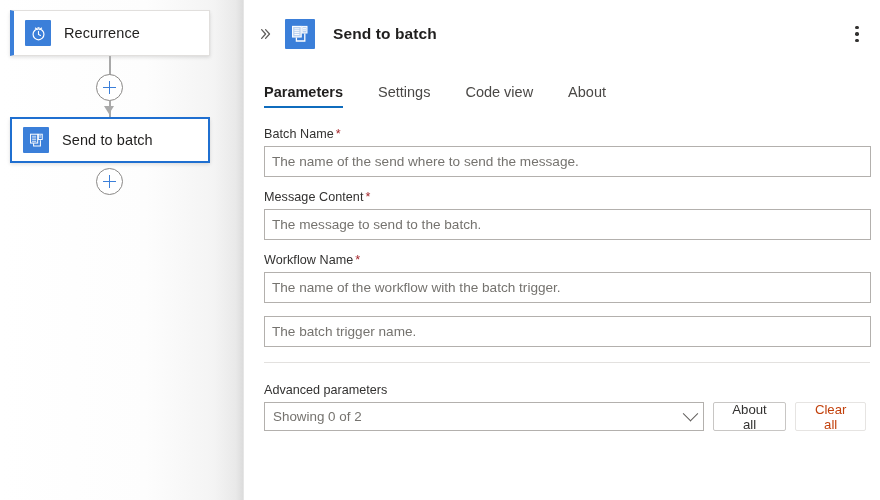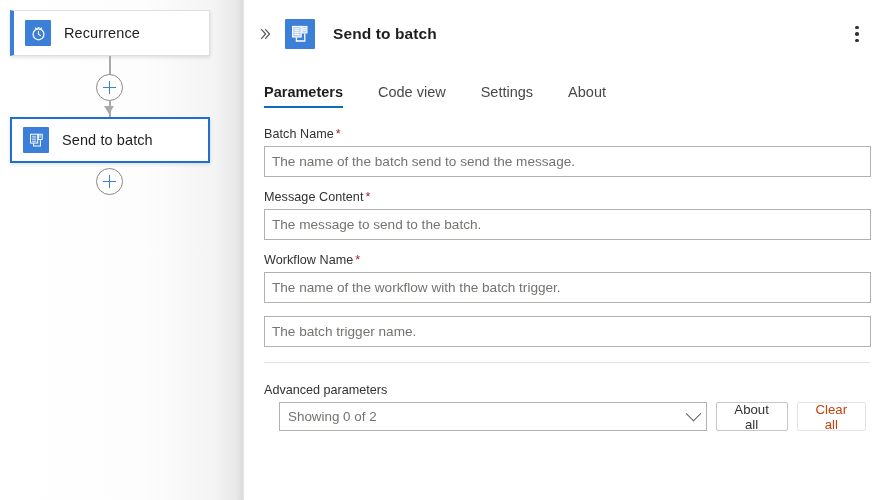--- a/index.html
+++ b/index.html
@@ -220,21 +220,20 @@
 
   #advanced-label {
     font-size: 12.6px;
     color: #323130;
     margin-bottom: 5px;
   }
   #advanced-row {
     display: flex;
     align-items: center;
     gap: 9px;
-    margin-left: 15px;
   }
   #advanced-select {
     width: 455px;
     height: 29px;
     border: 1px solid #b3b0ad;
     background: #ffffff;
     display: flex;
     align-items: center;
     justify-content: space-between;
     padding: 0 7px 0 8px;
@@ -337,32 +336,32 @@
 
       <div class="kebab">
         <span></span>
         <span></span>
         <span></span>
       </div>
     </div>
 
     <div id="tabs">
       <div class="tab active">Parameters</div>
+      <div class="tab">Settings</div>
       <div class="tab">Code view</div>
-      <div class="tab">Settings</div>
       <div class="tab">About</div>
     </div>
 
     <div id="form">
 
       <div class="field">
         <div class="field-label">
           <span>Batch Name</span><span class="req">*</span>
         </div>
-        <div class="field-input">The name of the batch send to send the message.</div>
+        <div class="field-input">The name of the send where to send the message.</div>
       </div>
 
       <div class="field">
         <div class="field-label">
           <span>Message Content</span><span class="req">*</span>
         </div>
         <div class="field-input">The message to send to the batch.</div>
       </div>
 
       <div class="field">

